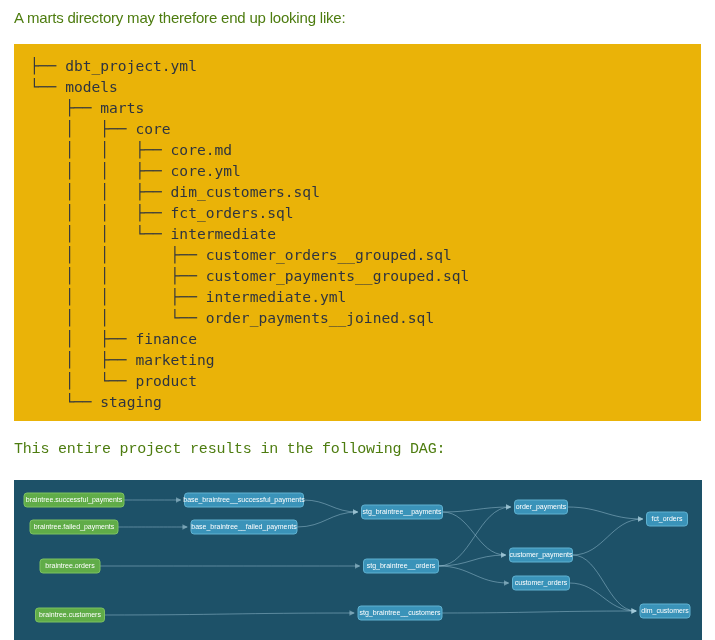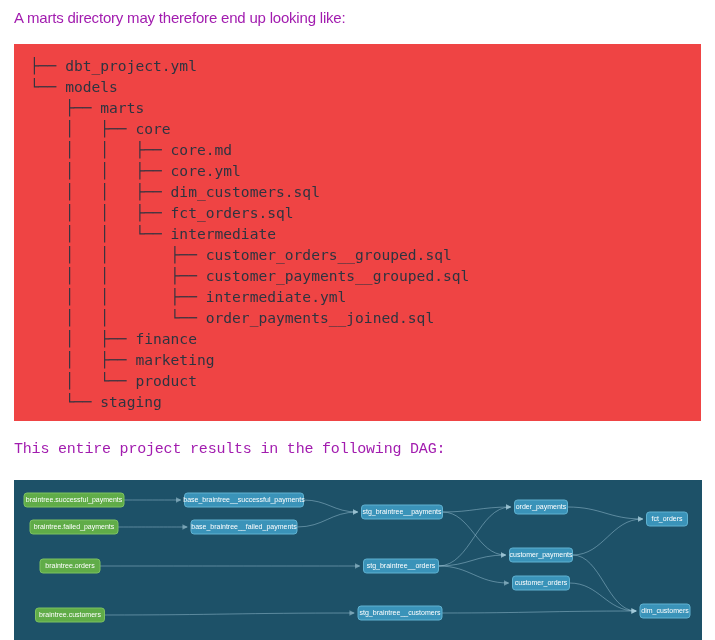--- a/index.html
+++ b/index.html
@@ -9,25 +9,25 @@
     background: #ffffff;
     font-family: "Liberation Sans", sans-serif;
     color: #22262e;
   }
   .page { padding: 8px 14px 12px 14px; }
   p.lead {
     font-size: 15px;
     line-height: 20px;
     letter-spacing: -0.2px;
     margin: 0 0 16px 0;
-    color: #a21caf;
+    color: #4d7c0f;
   }
   p.lead.second { margin: 0 0 20px 0; font-family: Liberation Mono, monospace; }
   .codeblock {
-    background: #ef4444;
+    background: #eab308;
     padding: 11px 16px 9px 16px;
     margin: 0 0 19px 0;
     overflow: hidden;
   }
   .codeblock pre {
     margin: 0;
     font-family: "DejaVu Sans Mono", monospace;
     font-size: 14.6px;
     line-height: 21px;
     color: #2e3440;

